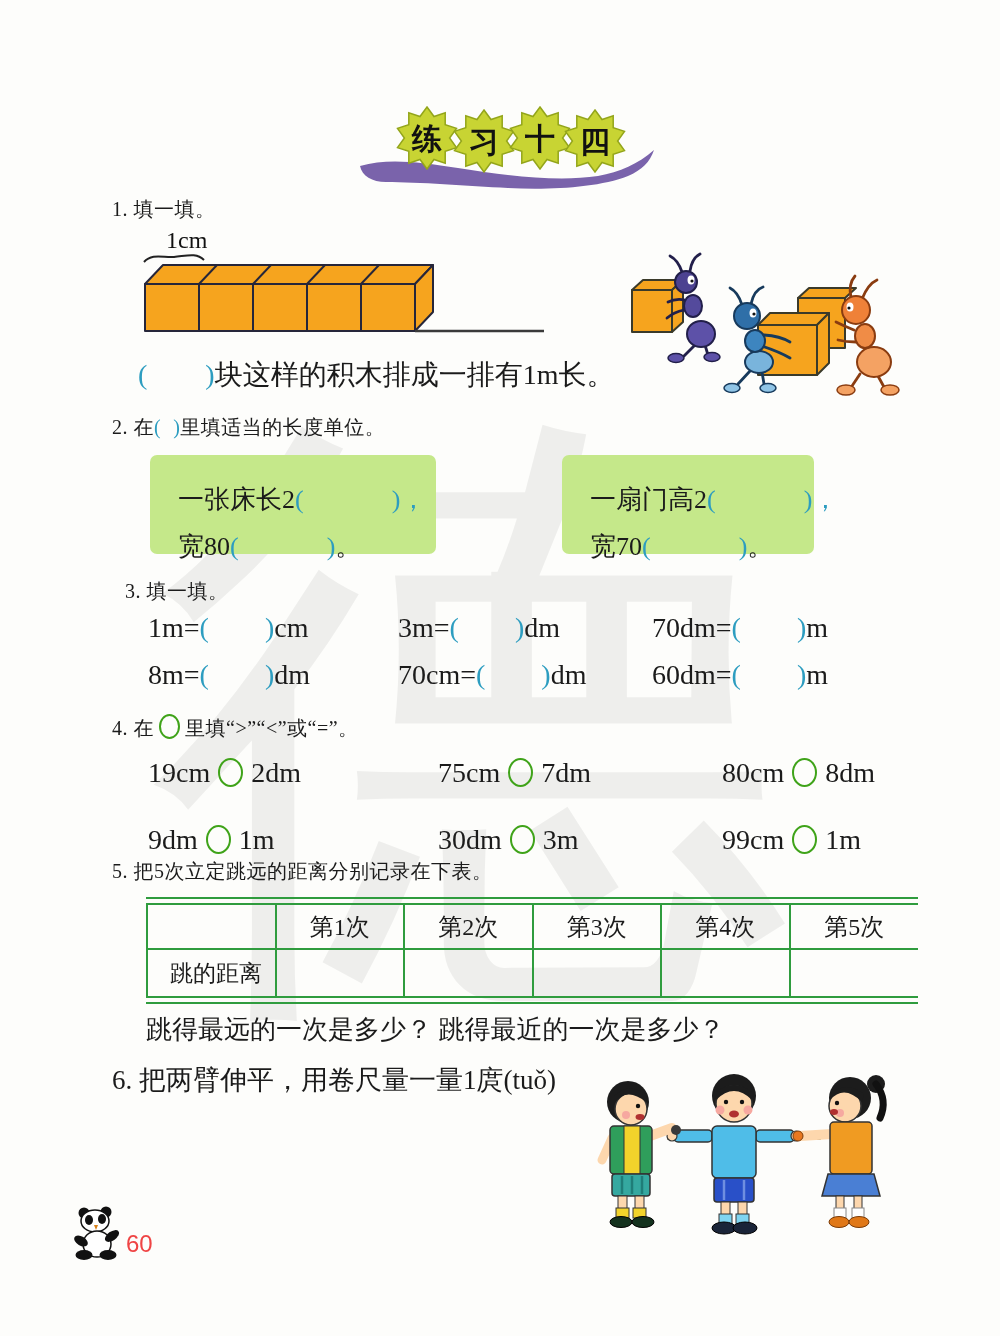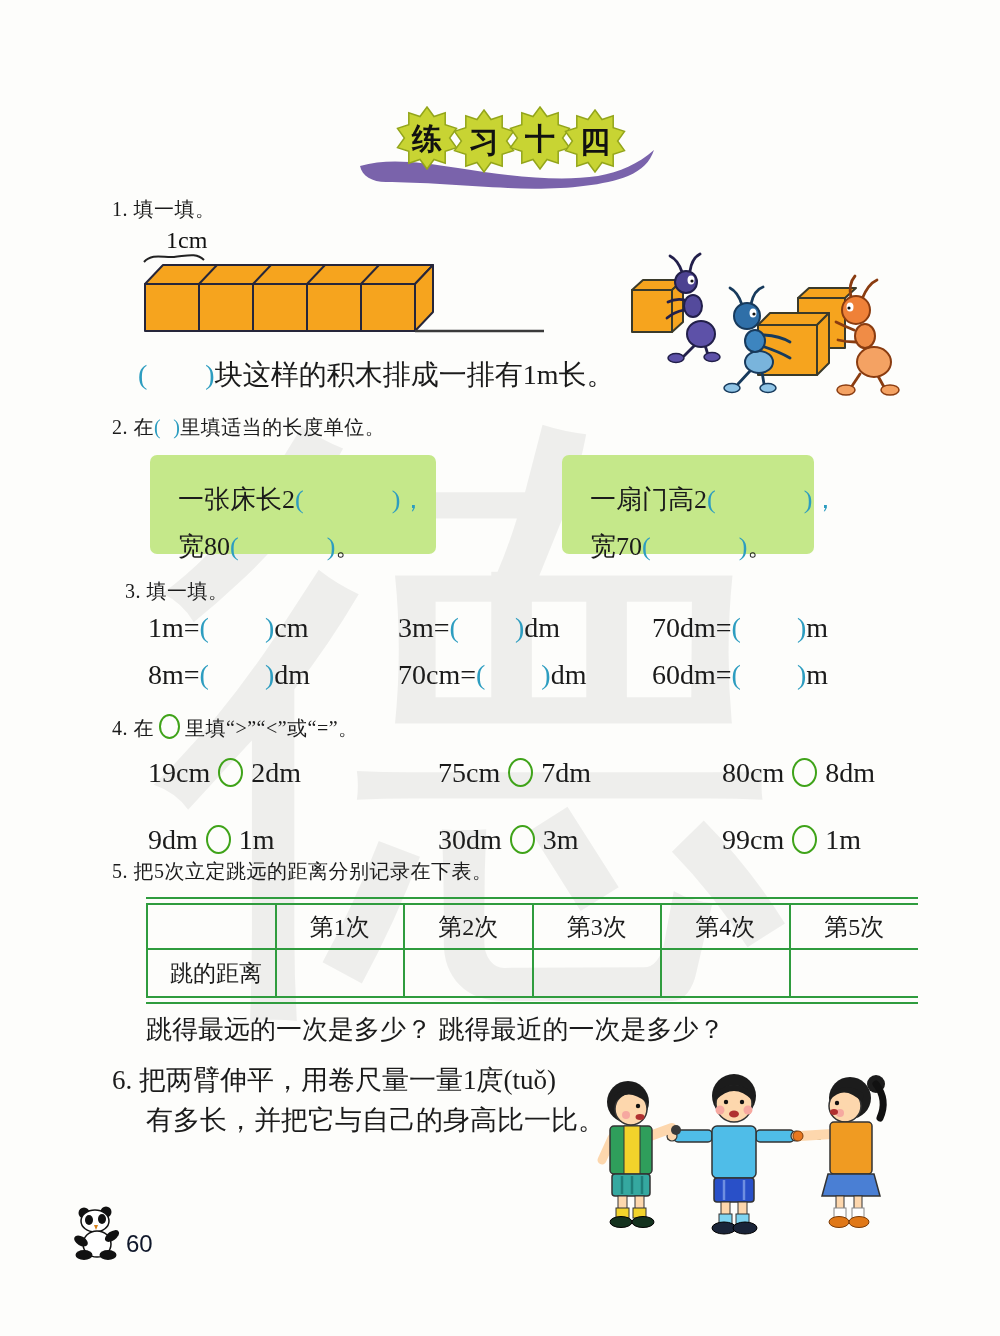--- a/index.html
+++ b/index.html
@@ -42,21 +42,21 @@
   table.grid { border-collapse:collapse; width:100%; table-layout:fixed; margin:4px 0; }
   .grid td { border:2px solid #2f9c3e; text-align:center; font-size:24px; }
   .grid td:last-child { border-right:none; }
   .grid tr.hrow td { height:45px; }
   .grid tr.drow td { height:48px; }
   .rowlabel { text-align:left !important; padding-left:22px; font-size:23px !important; }
   .q5q { font-size:26px; white-space:nowrap; }
   .q6 { font-size:27px; white-space:nowrap; }
   .pagenum {
     position:absolute; font-size:24px;
-    font-family:"Liberation Sans","DejaVu Sans",sans-serif; color:#0f172a;
+    font-family:"Liberation Sans","DejaVu Sans",sans-serif; color:#ef4444;
   }
   svg text { font-family:"Liberation Serif","DejaVu Serif",serif; }
 </style>
 </head>
 <body>
 
 <div class="page">
 
   <div class="watermark">德</div>
 
@@ -241,21 +241,20 @@
         <td></td>
       </tr>
     </tbody>
       </table>
     <div class="tline"></div>
   </div>
 
   <div class="abs z q5q" style="left:146px; top:1012px;">跳得最远的一次是多少？ 跳得最近的一次是多少？</div>
 
   <div class="abs z q6" style="left:112px; top:1062px;">6. 把两臂伸平，用卷尺量一量1庹(tuǒ)</div>
-  <div class="abs z q6" style="left:146px; top:1102px;">有多长，并把它与自己的身高比一比。</div>
 
   <svg class="abs z" style="left:588px; top:1056px;" width="330" height="185" viewBox="0 0 330 185">
 
     <rect x="80" y="76" width="152" height="7" fill="#efe3b4" stroke="#6b5b2a" stroke-width="1.5"></rect>
 
     <g>
       <rect x="86" y="74" width="38" height="12" rx="4" fill="#4fbde8" stroke="#333" stroke-width="1.5"></rect>
       <rect x="168" y="74" width="38" height="12" rx="4" fill="#4fbde8" stroke="#333" stroke-width="1.5"></rect>
       <circle cx="84" cy="80" r="5" fill="#fdd7ad" stroke="#333" stroke-width="1.2"></circle>
       <circle cx="208" cy="80" r="5" fill="#fdd7ad" stroke="#333" stroke-width="1.2"></circle>

